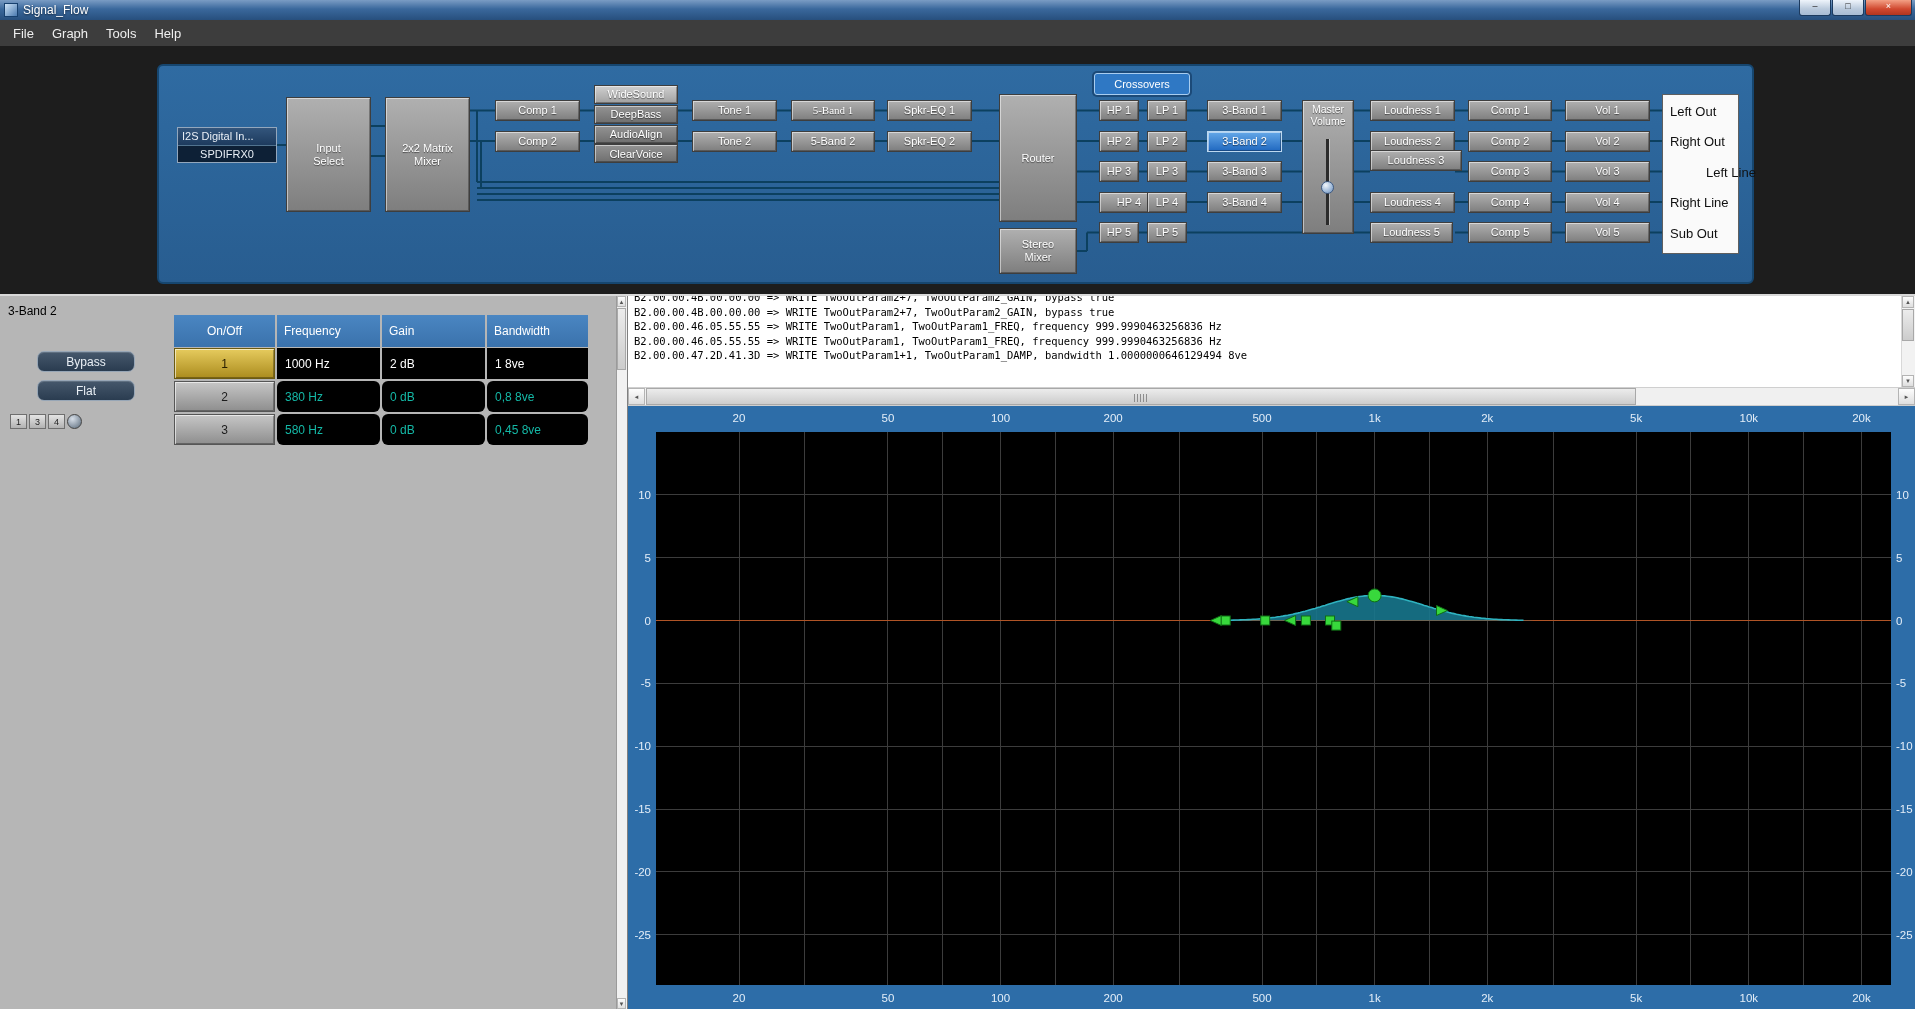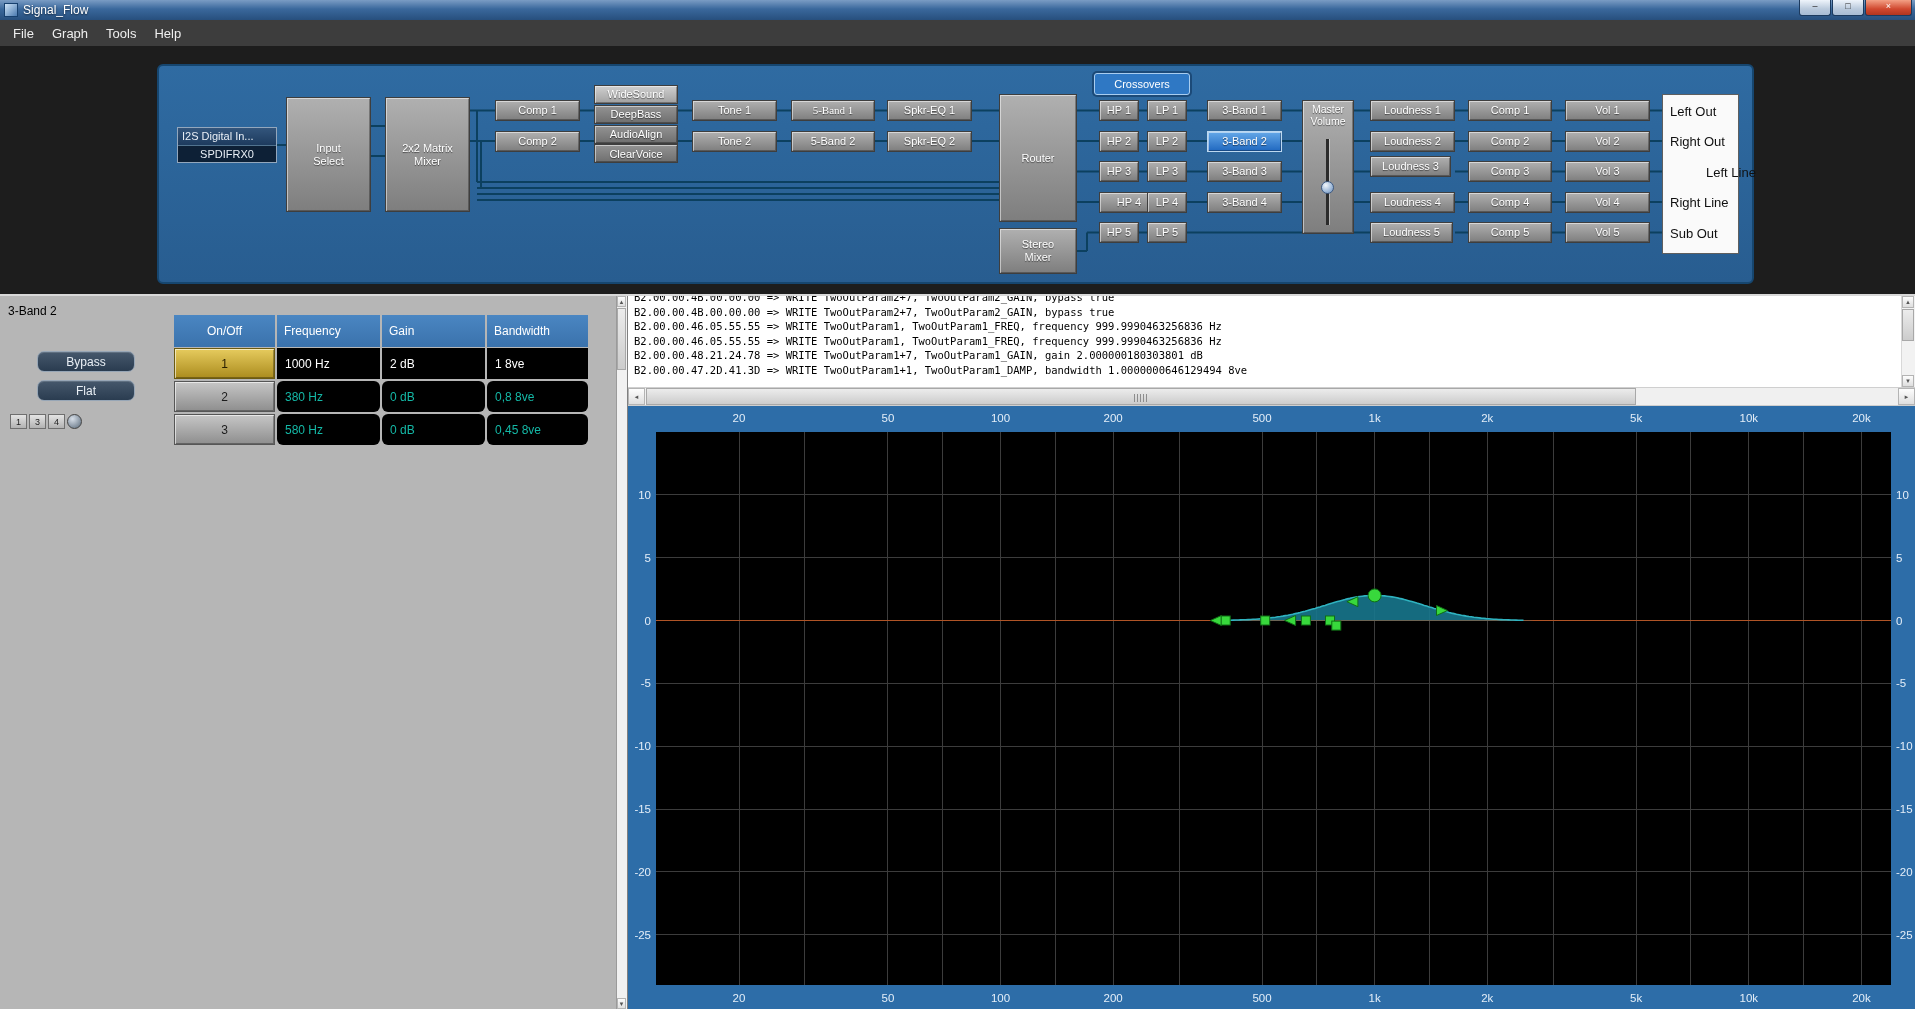--- a/index.html
+++ b/index.html
@@ -190,21 +190,21 @@
         <div class="block" style="left: 988px; top: 64.5px; width: 40px; height: 21px;">LP 2</div>
         <div class="block" style="left: 988px; top: 95px; width: 40px; height: 21px;">LP 3</div>
         <div class="block" style="left: 988px; top: 125.5px; width: 40px; height: 21px;">LP 4</div>
         <div class="block" style="left: 988px; top: 156px; width: 40px; height: 21px;">LP 5</div>
         <div class="block" style="left: 1048px; top: 34px; width: 75px; height: 21px;">3-Band 1</div>
         <div class="block sel" style="left: 1048px; top: 64.5px; width: 75px; height: 21px;">3-Band 2</div>
         <div class="block" style="left: 1048px; top: 95px; width: 75px; height: 21px;">3-Band 3</div>
         <div class="block" style="left: 1048px; top: 125.5px; width: 75px; height: 21px;">3-Band 4</div>
         <div class="block" style="left: 1211px; top: 34px; width: 85px; height: 21px;">Loudness 1</div>
         <div class="block" style="left: 1211px; top: 64.5px; width: 85px; height: 21px;">Loudness 2</div>
-        <div class="block" style="left: 1211px; top: 90px; width: 81px; height: 21px; text-align: right;">Loudness 3</div>
+        <div class="block" style="left: 1211px; top: 84px; width: 92px; height: 21px; text-align: right;">Loudness 3</div>
         <div class="block" style="left: 1211px; top: 125.5px; width: 85px; height: 21px;">Loudness 4</div>
         <div class="block" style="left: 1211px; top: 156px; width: 83px; height: 21px;">Loudness 5</div>
         <div class="block" style="left: 1309px; top: 34px; width: 84px; height: 21px;">Comp 1</div>
         <div class="block" style="left: 1309px; top: 64.5px; width: 84px; height: 21px;">Comp 2</div>
         <div class="block" style="left: 1309px; top: 95px; width: 84px; height: 21px;">Comp 3</div>
         <div class="block" style="left: 1309px; top: 125.5px; width: 84px; height: 21px;">Comp 4</div>
         <div class="block" style="left: 1309px; top: 156px; width: 84px; height: 21px;">Comp 5</div>
         <div class="block" style="left: 1406px; top: 34px; width: 85px; height: 21px;">Vol 1</div>
         <div class="block" style="left: 1406px; top: 64.5px; width: 85px; height: 21px;">Vol 2</div>
         <div class="block" style="left: 1406px; top: 95px; width: 85px; height: 21px;">Vol 3</div>
@@ -256,21 +256,20 @@
     </div>
 
     <div class="right-col">
       <div class="log-row">
         <div class="log">
             <div id="log-inner">
               <div class="log-line">B2.00.00.4B.00.00.00 =&gt; WRITE TwoOutParam2+7, TwoOutParam2_GAIN, bypass true</div>
               <div class="log-line">B2.00.00.4B.00.00.00 =&gt; WRITE TwoOutParam2+7, TwoOutParam2_GAIN, bypass true</div>
               <div class="log-line">B2.00.00.46.05.55.55 =&gt; WRITE TwoOutParam1, TwoOutParam1_FREQ, frequency 999.9990463256836 Hz</div>
               <div class="log-line">B2.00.00.46.05.55.55 =&gt; WRITE TwoOutParam1, TwoOutParam1_FREQ, frequency 999.9990463256836 Hz</div>
-              <div class="log-line">B2.00.00.48.21.24.78 =&gt; WRITE TwoOutParam1+7, TwoOutParam1_GAIN, gain 2.000000180303801 dB</div>
               <div class="log-line">B2.00.00.47.2D.41.3D =&gt; WRITE TwoOutParam1+1, TwoOutParam1_DAMP, bandwidth 1.0000000646129494 8ve</div>
             </div>
           </div>
         <div class="sb-v">
           <div class="sbtn" style="left:0;top:0;width:12px;height:12px">▲</div>
           <div class="sthumb" style="left:0;top:13px;width:12px;height:32px"></div>
           <div class="sbtn" style="left:0;bottom:0;width:12px;height:12px">▼</div>
         </div>
       </div>
       <div class="sb-h">

